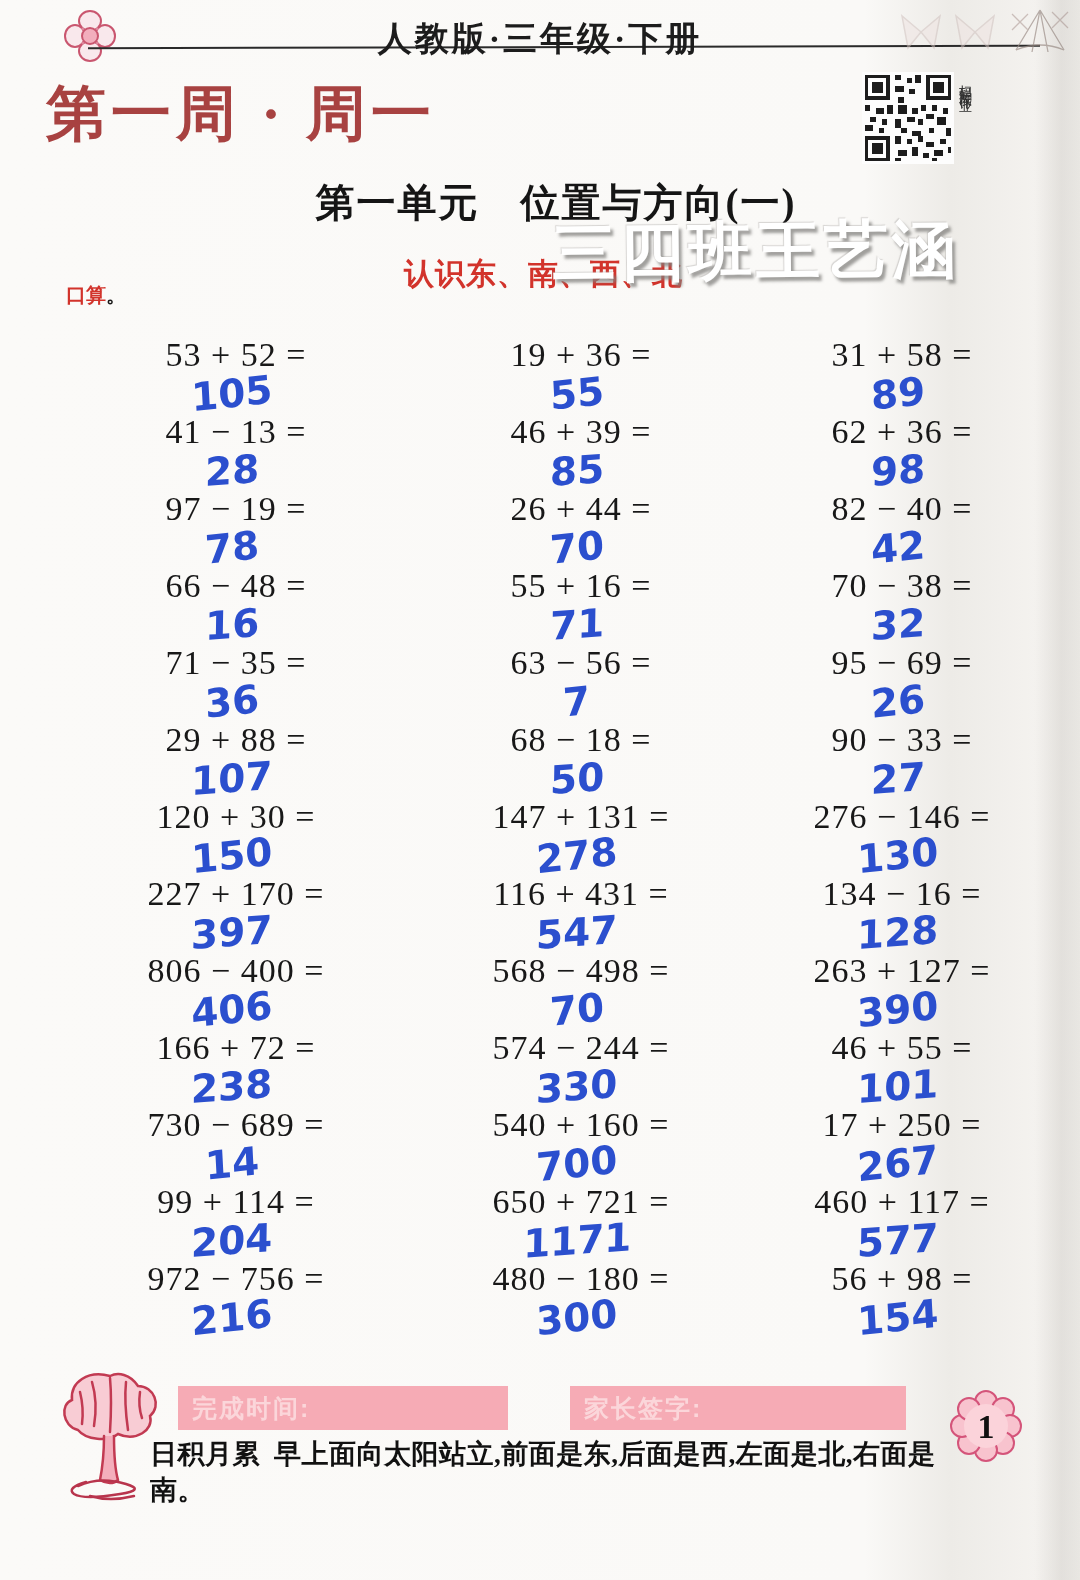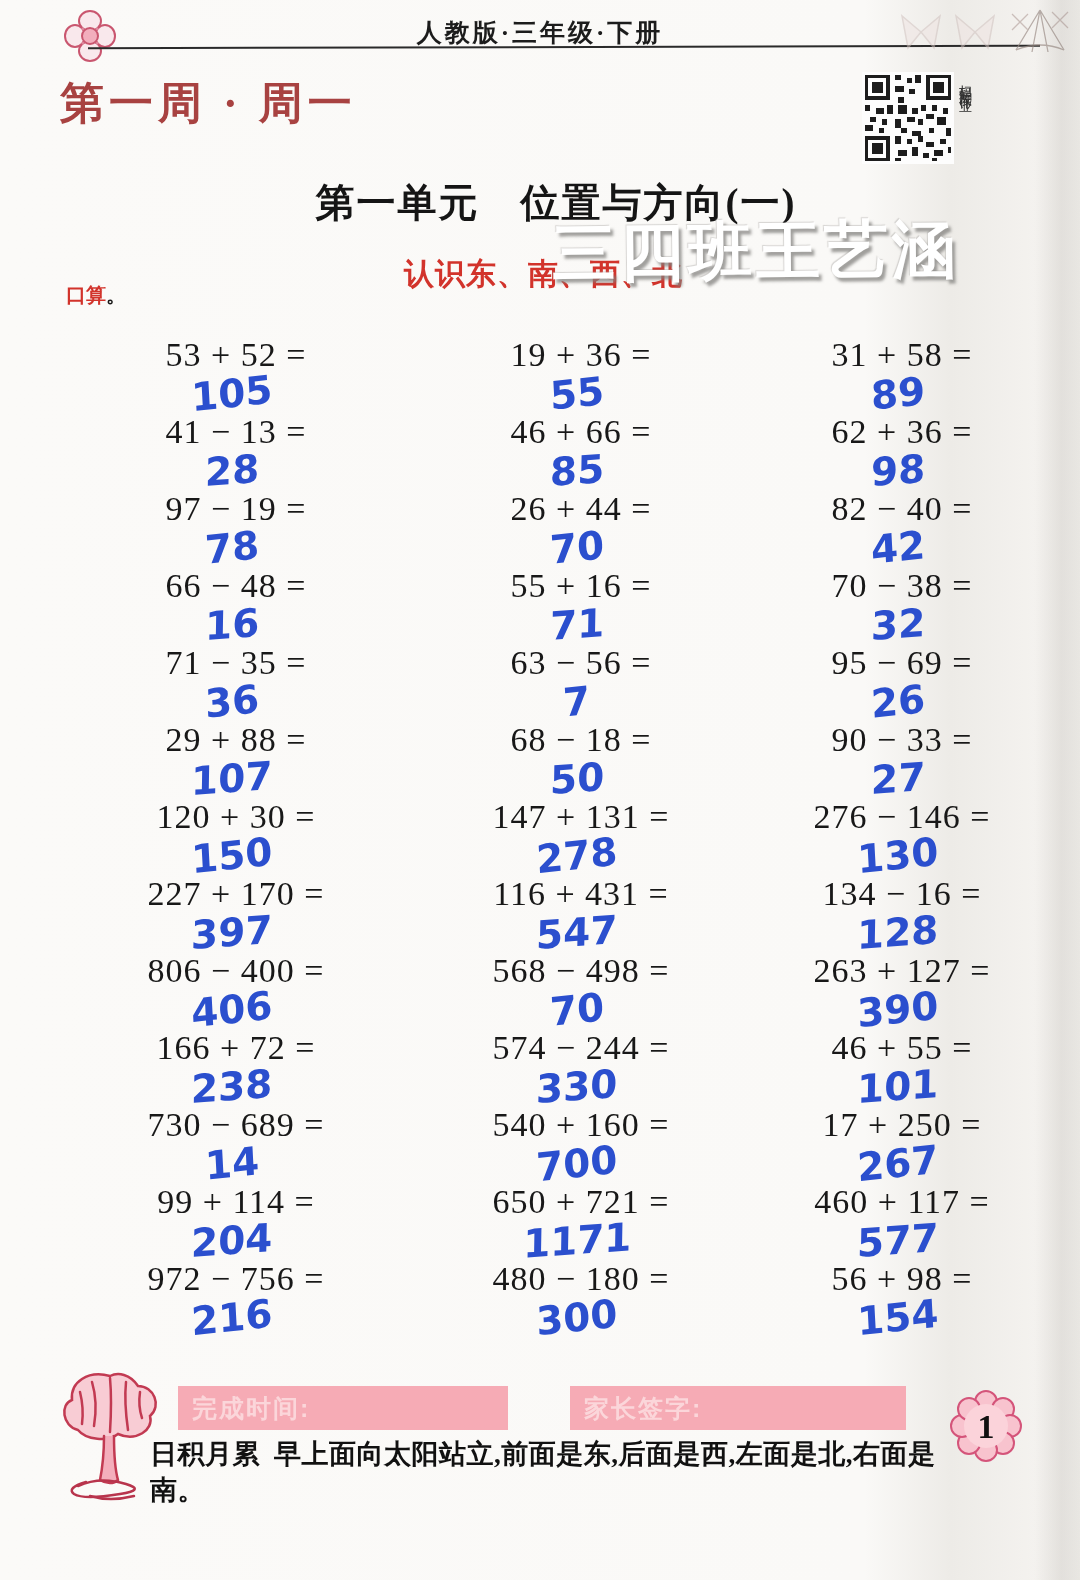--- a/index.html
+++ b/index.html
@@ -5,40 +5,40 @@
   html,body{margin:0;padding:0;background:#e8e6e3;}
   .page{
     position:relative;width:1080px;height:1580px;margin:0 auto;
     background:linear-gradient(90deg,#fbfaf8 0%,#faf9f7 80%,#edebe7 88%,#f4f2ef 96%,#efede9 100%);
     font-family:"Liberation Serif","DejaVu Serif",serif;
     overflow:hidden;
   }
   
   .hdr-title{
     position:absolute;top:16px;left:0;width:100%;text-align:center;
-    font-size:25px;font-weight:bold;color:#1c1c1c;letter-spacing:3px;
+    font-size:34px;font-weight:bold;color:#1c1c1c;letter-spacing:3px;
   }
   .hdr-rule{
     position:absolute;top:46px;left:88px;width:952px;height:2px;background:#2a2a2a;
     transform:rotate(-.15deg);
   }
   .clover{position:absolute;top:8px;left:62px;}
   .bow1{position:absolute;top:12px;left:898px;opacity:.5;}
   .bow2{position:absolute;top:12px;left:952px;opacity:.5;}
   .kite{position:absolute;top:6px;left:1008px;opacity:.75;}
   
   .qr-wrap{position:absolute;top:72px;left:862px;display:flex;gap:4px;}
   .qr-caption{
     writing-mode:vertical-rl;font-family:"Liberation Sans","DejaVu Sans",sans-serif;
     font-size:13px;color:#2b2b2b;letter-spacing:3px;line-height:14px;padding-top:2px;
   }
   
   .week-title{
-    position:absolute;top:74px;left:60px;margin:0;
-    font-size:44px;font-weight:bold;color:#a84241;letter-spacing:5px;
+    position:absolute;top:74px;left:46px;margin:0;
+    font-size:60px;font-weight:bold;color:#a84241;letter-spacing:5px;
   }
   .unit-title{
     position:absolute;top:160px;left:0;width:100%;margin:16px;text-align:center;
     font-size:39px;font-weight:bold;color:#151515;letter-spacing:2px;
   }
   .subtitle{
     position:absolute;top:222px;left:404px;
     font-size:30px;font-weight:bold;color:#d2332b;letter-spacing:1px;margin-top:32px;
   }
   .watermark{
@@ -245,21 +245,21 @@
           <span class="expr">972 − 756 =</span>
           <span class="answer">216</span>
         </div>
       </div>
       <div class="col">
         <div class="problem">
           <span class="expr">19 + 36 =</span>
           <span class="answer">55</span>
         </div>
         <div class="problem">
-          <span class="expr">46 + 66 =</span>
+          <span class="expr">46 + 39 =</span>
           <span class="answer">85</span>
         </div>
         <div class="problem">
           <span class="expr">26 + 44 =</span>
           <span class="answer">70</span>
         </div>
         <div class="problem">
           <span class="expr">55 + 16 =</span>
           <span class="answer">71</span>
         </div>

